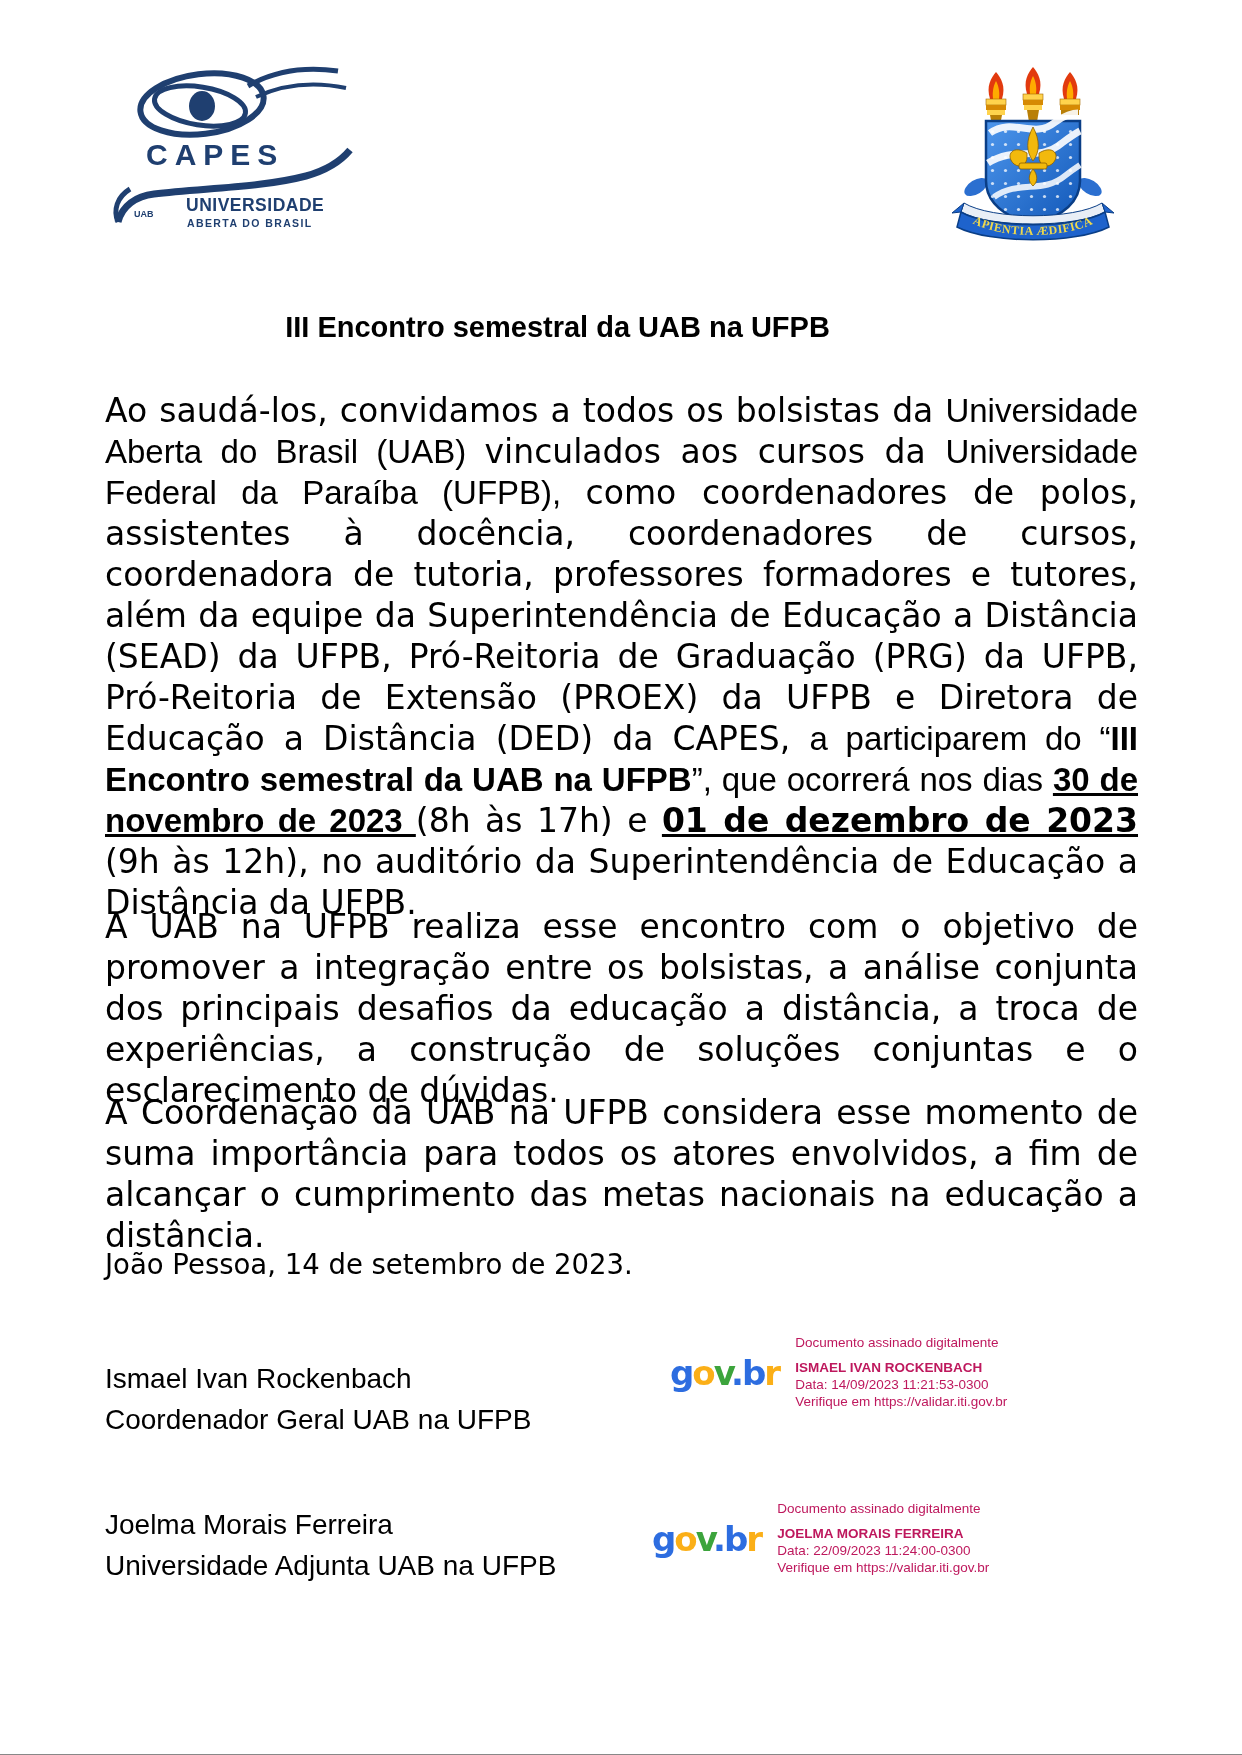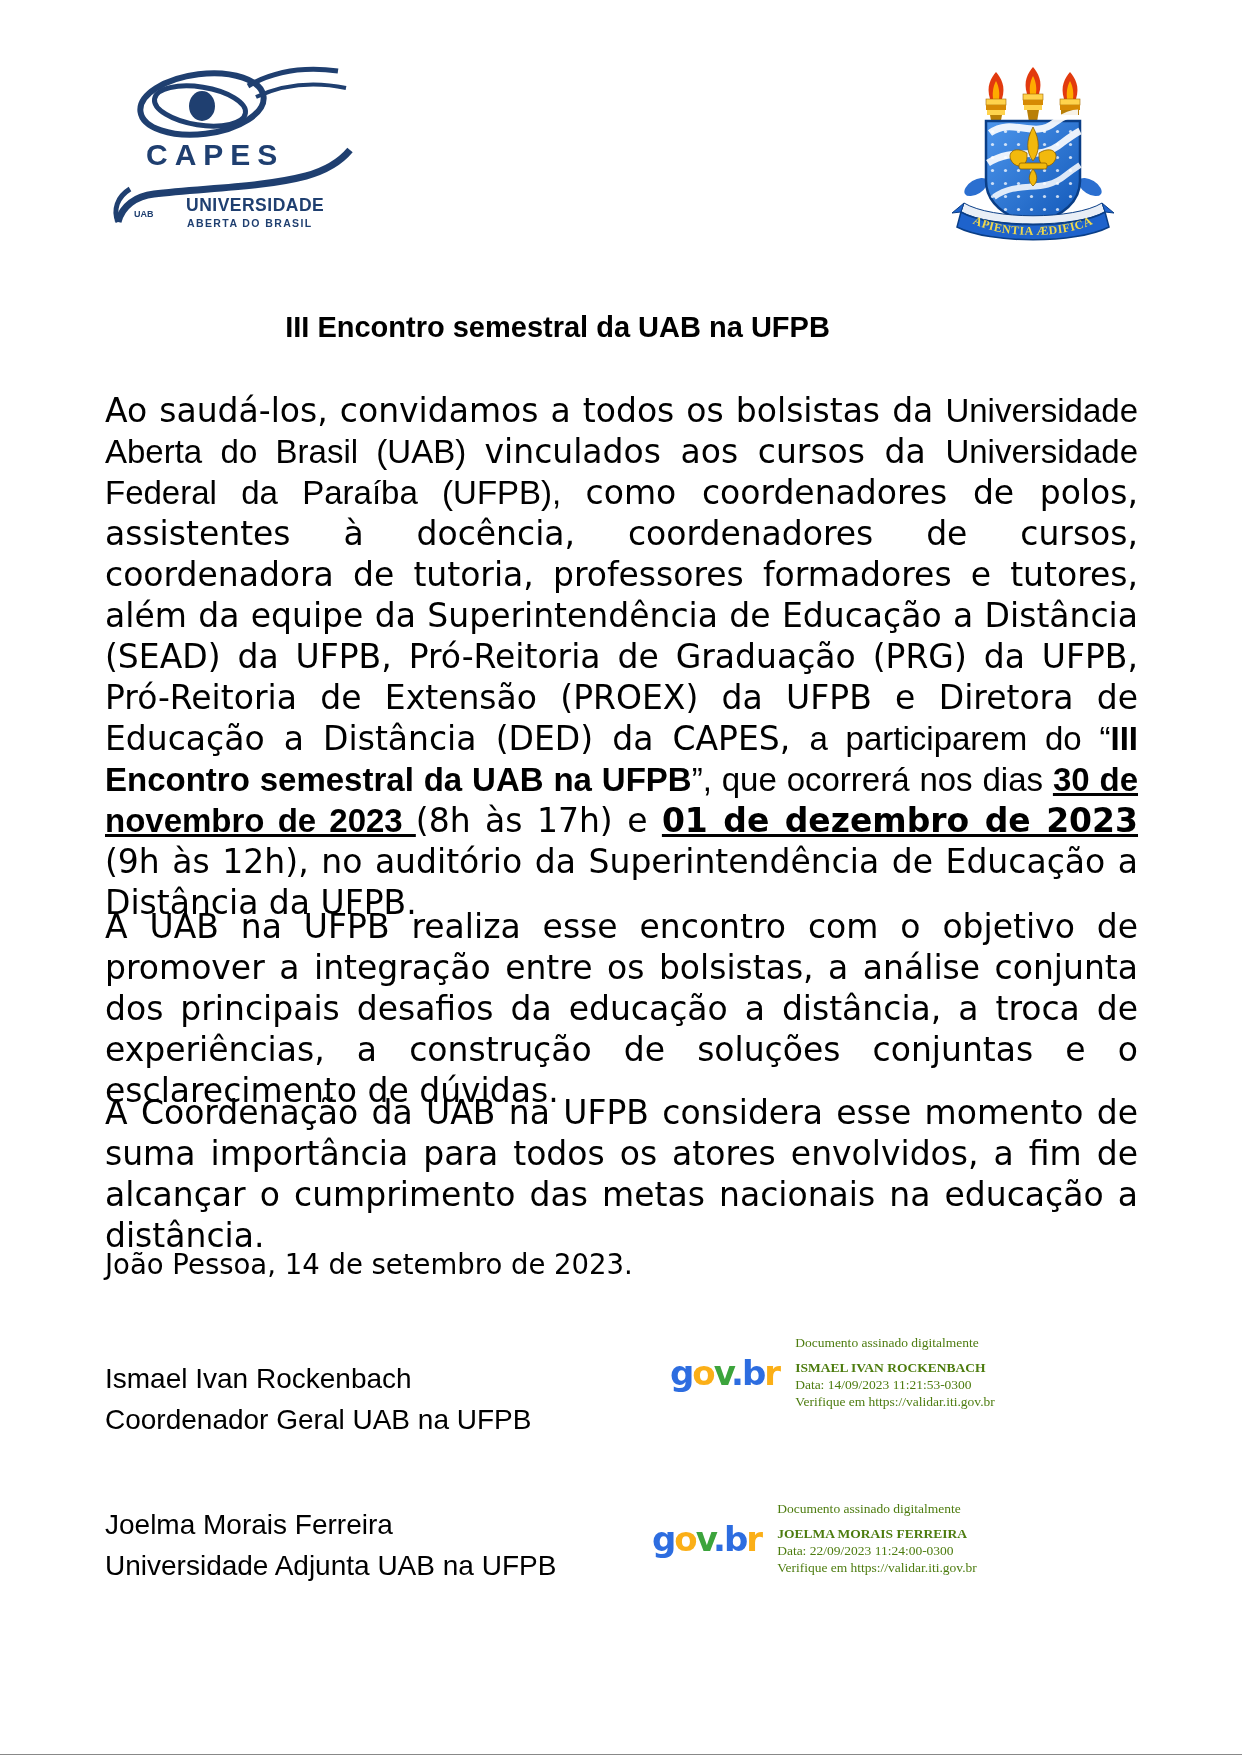--- a/index.html
+++ b/index.html
@@ -53,22 +53,22 @@
   
   .stamp{position:absolute;display:flex;align-items:flex-start;gap:16px;}
   .stamp1{left:670px;top:1334px;}
   .stamp2{left:652px;top:1500px;}
   .govbr-logo{
     font-family:"DejaVu Sans",sans-serif;font-weight:bold;
     font-size:34px;letter-spacing:-2px;line-height:1;
     margin-top:22px;white-space:nowrap;text-align:center;
   }
   .stamp-text{
-    font-family:Liberation Serif, serif;
-    font-size:13.5px;line-height:17px;color:#4d7c0f;
+    font-family:Liberation Sans, sans-serif;
+    font-size:13.5px;line-height:17px;color:#be185d;
     white-space:nowrap;
   }
   .stamp-header{margin-bottom:8px;}
   .stamp-signer{font-weight:bold;}
   .lg-blue{color:#2D6DE0;}
   .lg-yellow{color:#FBAF17;}
   .lg-green{color:#3CA43C;}
 </style>
 </head>
 <body>

